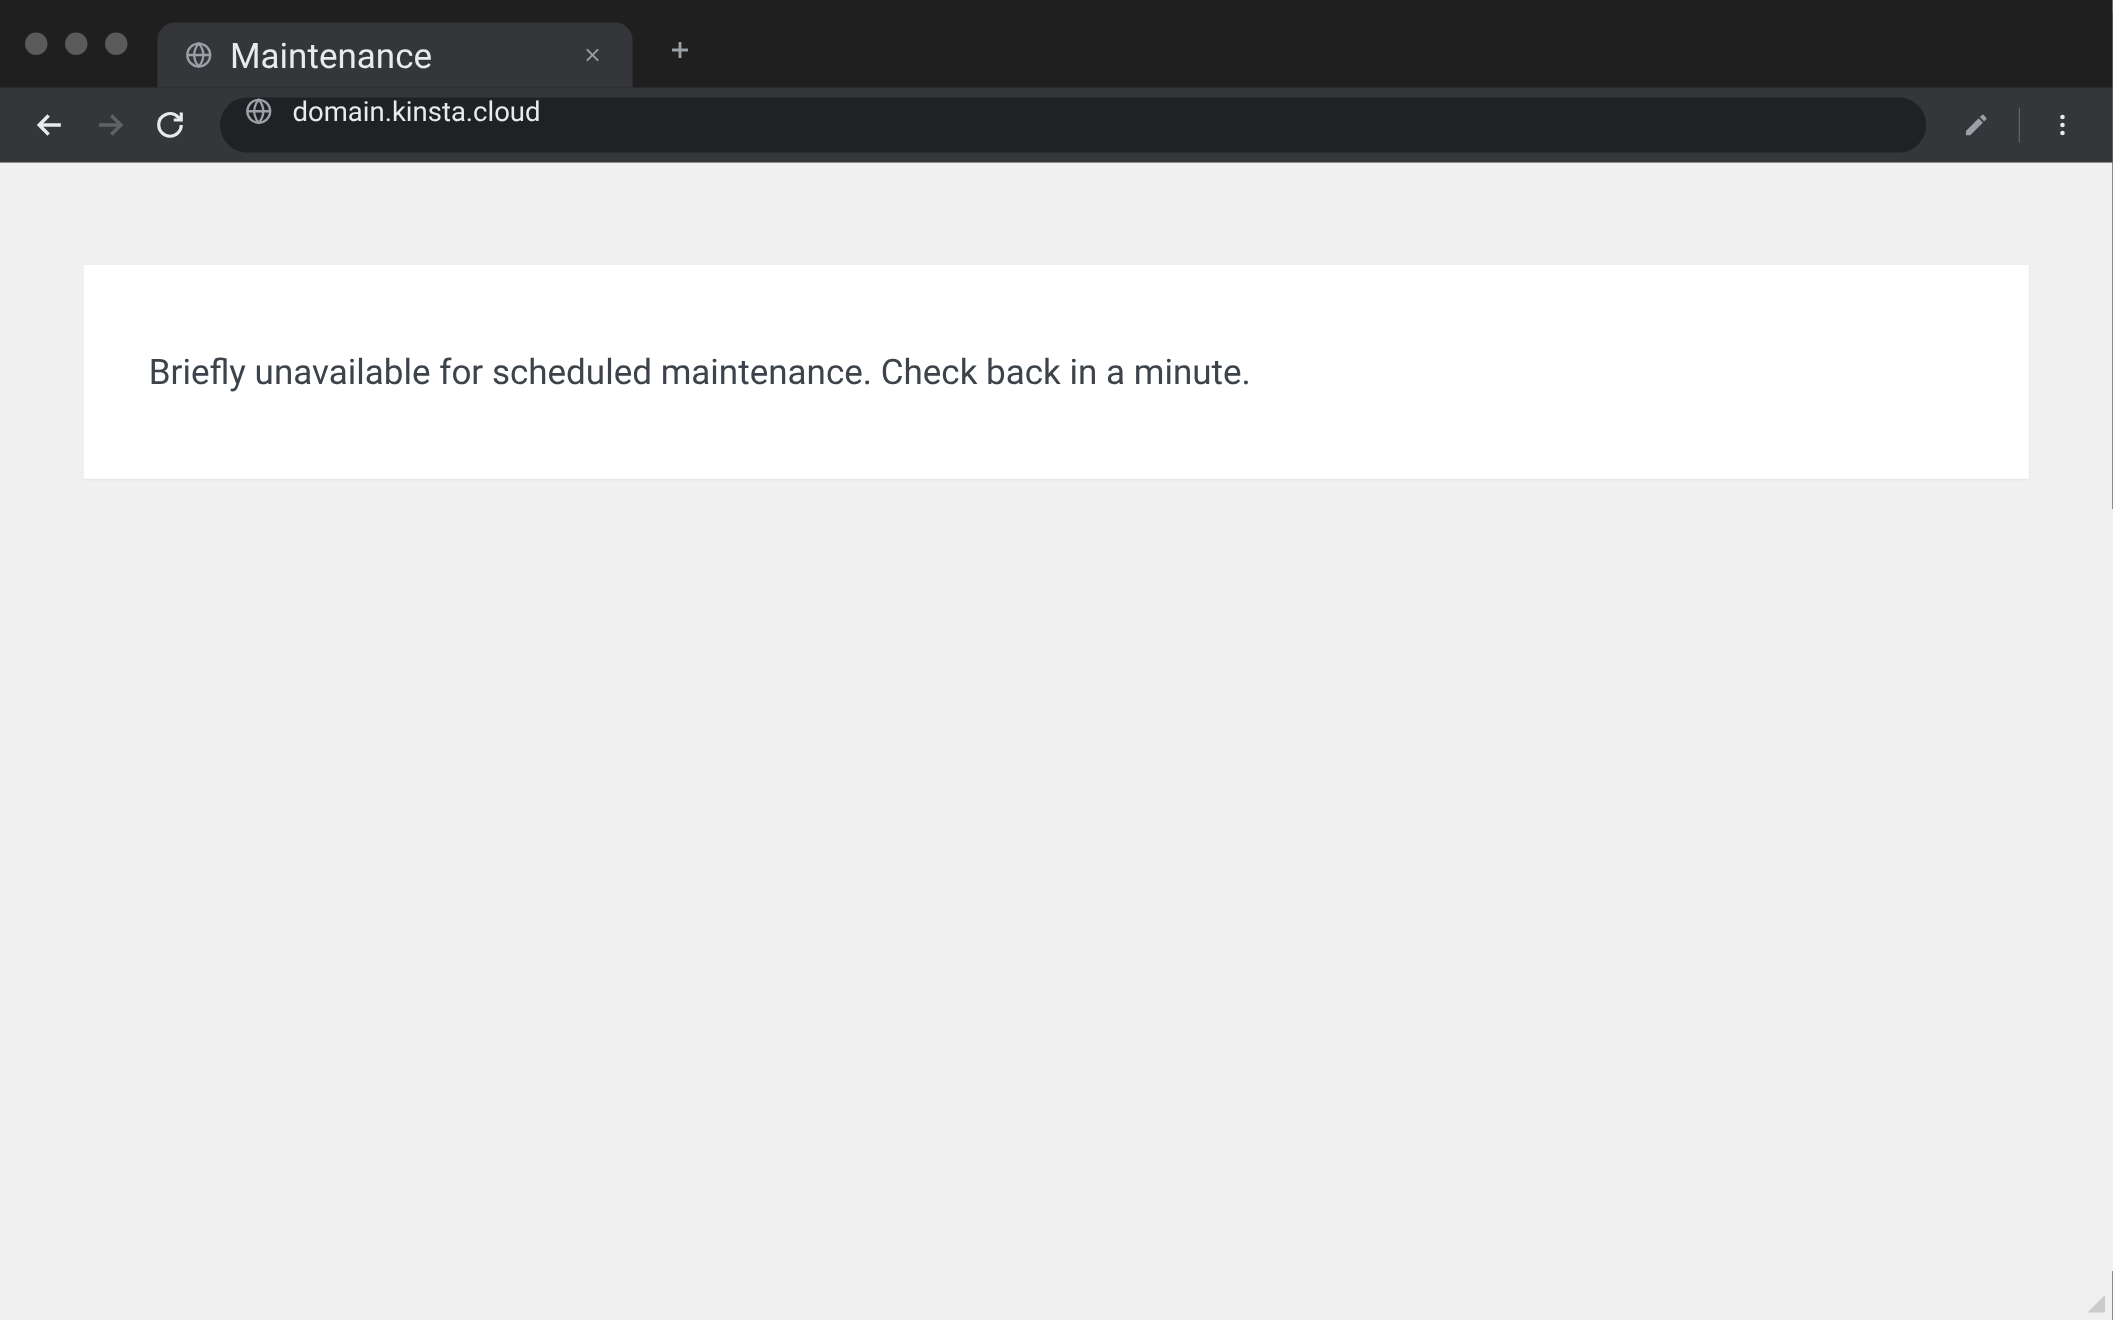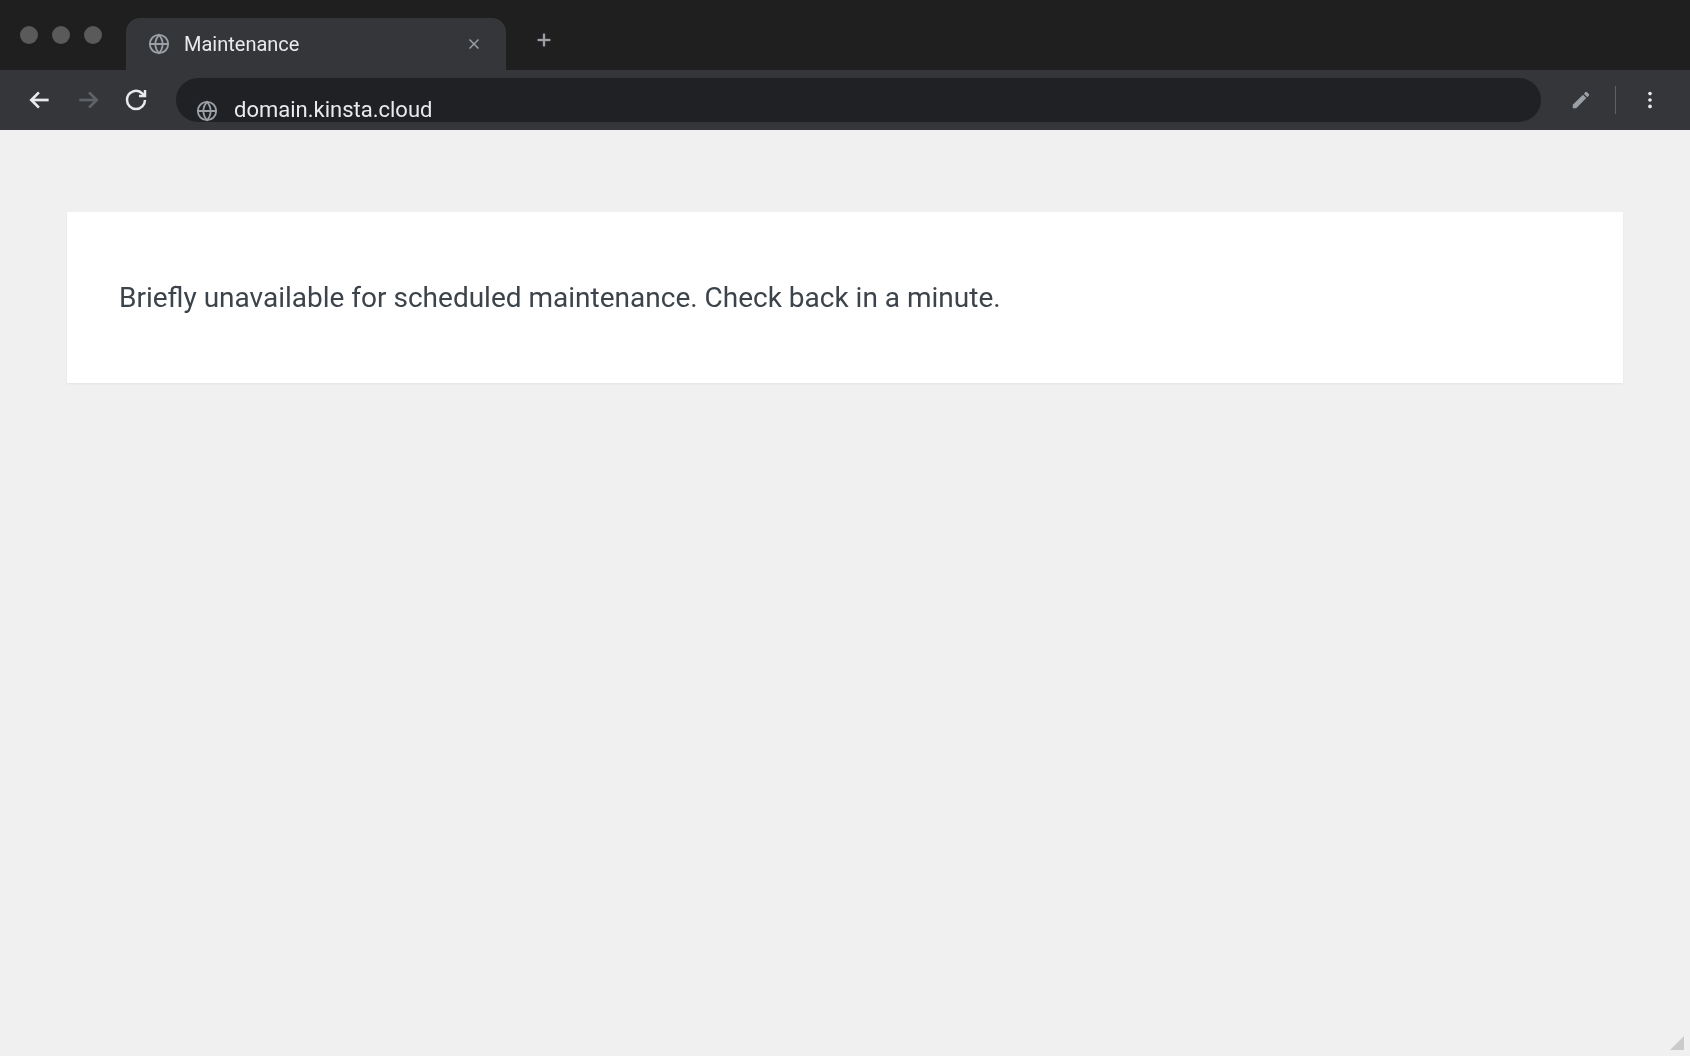--- a/index.html
+++ b/index.html
@@ -59,21 +59,21 @@
     }
 
     .tab-favicon {
       color: #9aa0a6;
       display: flex;
       align-items: center;
     }
 
     .tab-title {
       color: #e8eaed;
-      font-size: 20px;
+      font-size: 28px;
       flex: 1;
     }
 
     .tab-close {
       color: #9aa0a6;
       display: flex;
       align-items: center;
       justify-content: center;
       width: 24px;
       height: 24px;
@@ -114,21 +114,21 @@
     .nav-button.disabled {
       color: #5f6368;
     }
 
     .address-bar {
       flex: 1;
       background: #202124;
       height: 44px;
       border-radius: 22px;
       display: flex;
-      align-items: flex-end;
+      align-items: flex-start;
       padding: 0 20px;
       margin: 0 12px;
       gap: 16px;
     }
 
     .site-icon {
       color: #9aa0a6;
       display: flex;
       align-items: center;
     }

